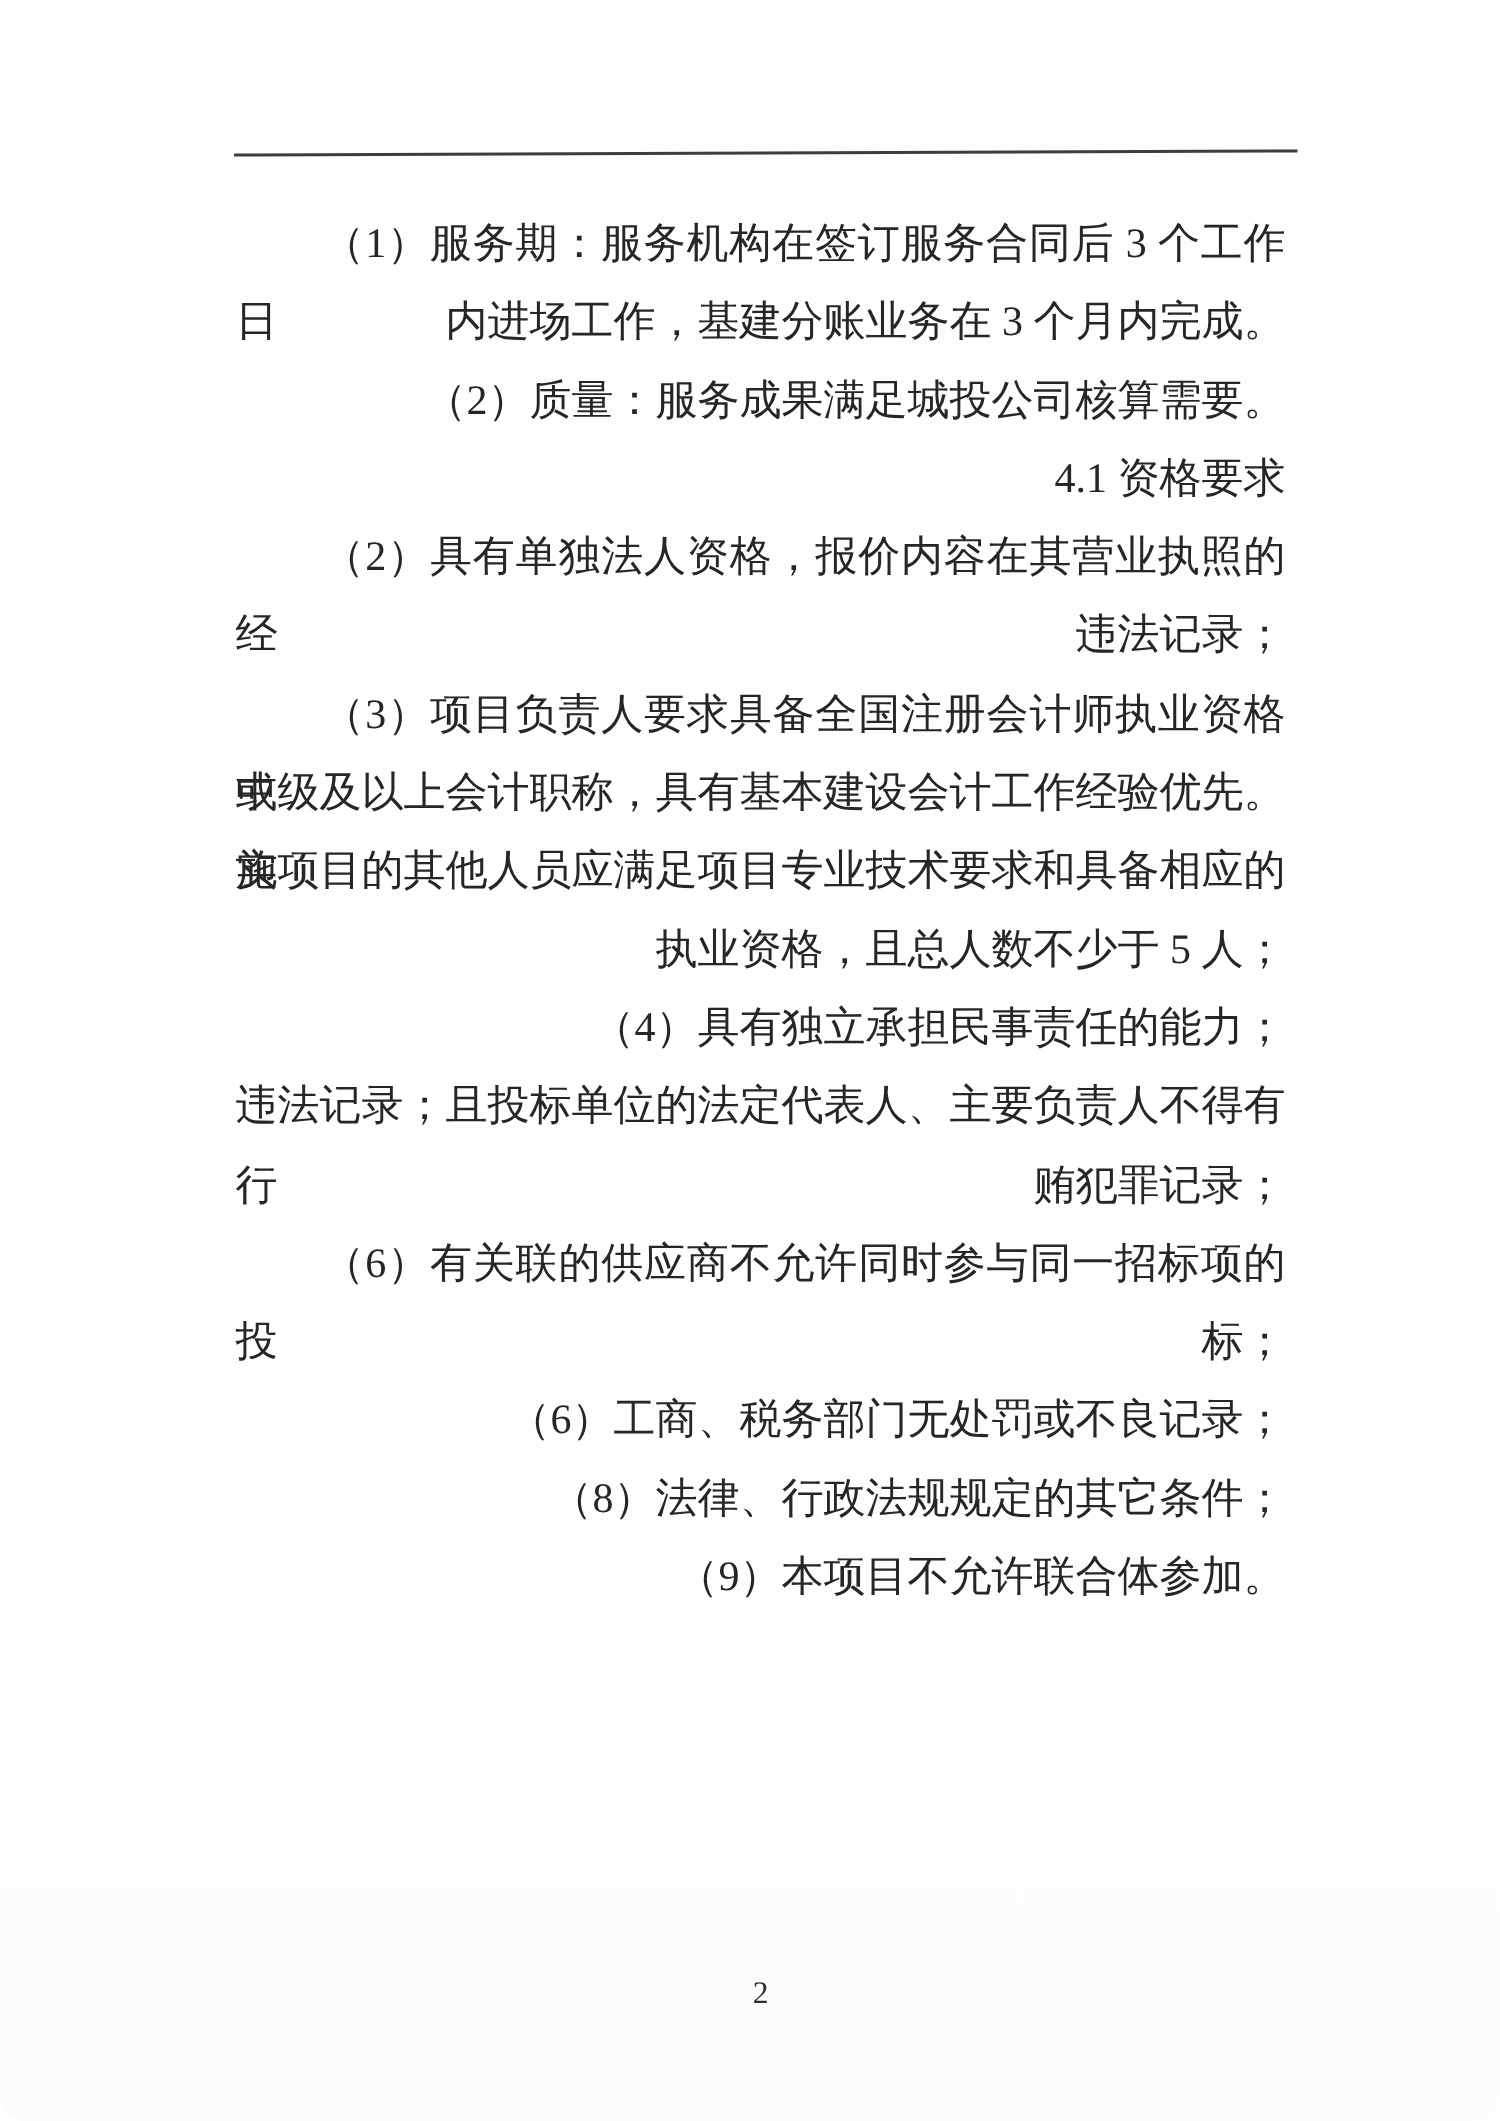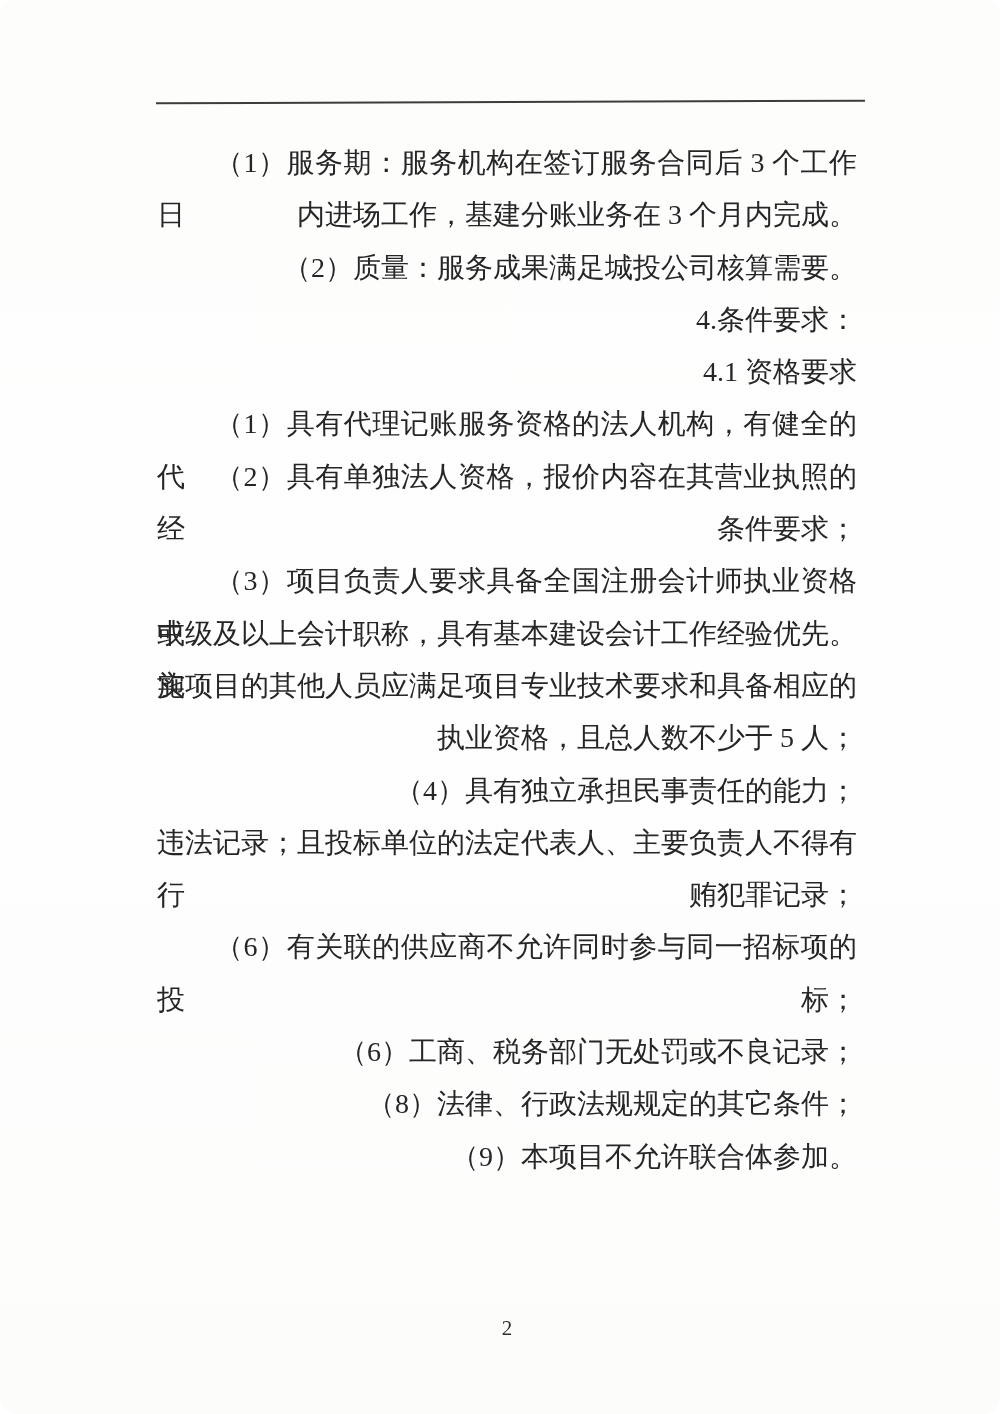--- a/index.html
+++ b/index.html
@@ -63,25 +63,23 @@
 <body>
 
 <div class="page">
 
   <div class="header-rule"></div>
 
   <div class="doc-body">
     <div class="line i j">（1）服务期：服务机构在签订服务合同后 3 个工作日</div>
     <div class="line">内进场工作，基建分账业务在 3 个月内完成。</div>
     <div class="line i">（2）质量：服务成果满足城投公司核算需要。</div>
-    <div class="line i">4.条件要求：</div>
     <div class="line i">4.1 资格要求</div>
-    <div class="line i j">（1）具有代理记账服务资格的法人机构，有健全的代</div>
     <div class="line i j">（2）具有单独法人资格，报价内容在其营业执照的经</div>
-    <div class="line">条件要求；</div>
+    <div class="line">违法记录；</div>
     <div class="line i j">（3）项目负责人要求具备全国注册会计师执业资格或</div>
     <div class="line j">中级及以上会计职称，具有基本建设会计工作经验优先。实</div>
     <div class="line j">施项目的其他人员应满足项目专业技术要求和具备相应的</div>
     <div class="line">执业资格，且总人数不少于 5 人；</div>
     <div class="line i">（4）具有独立承担民事责任的能力；</div>
     <div class="line j">违法记录；且投标单位的法定代表人、主要负责人不得有行</div>
     <div class="line">贿犯罪记录；</div>
     <div class="line i j">（6）有关联的供应商不允许同时参与同一招标项的投</div>
     <div class="line">标；</div>
     <div class="line i">（6）工商、税务部门无处罚或不良记录；</div>

